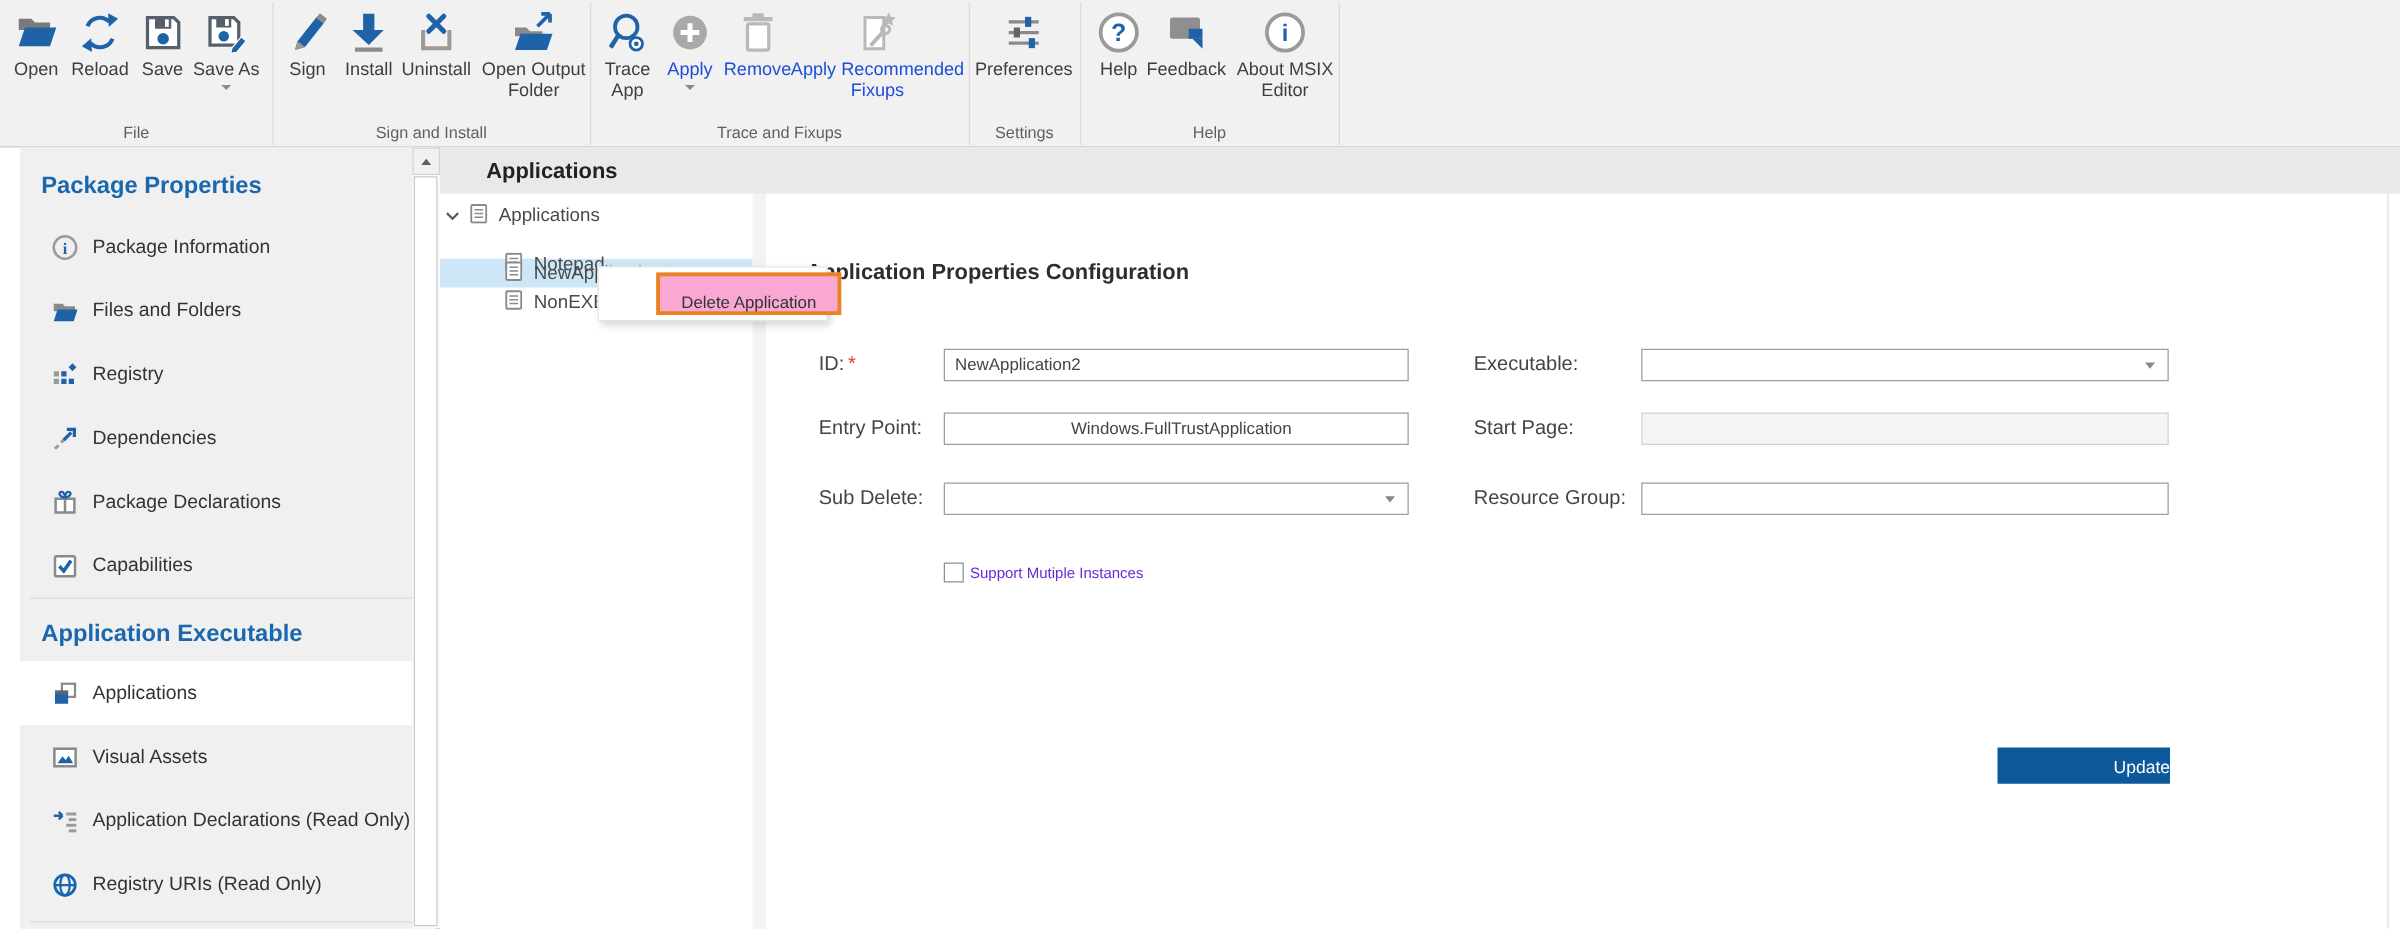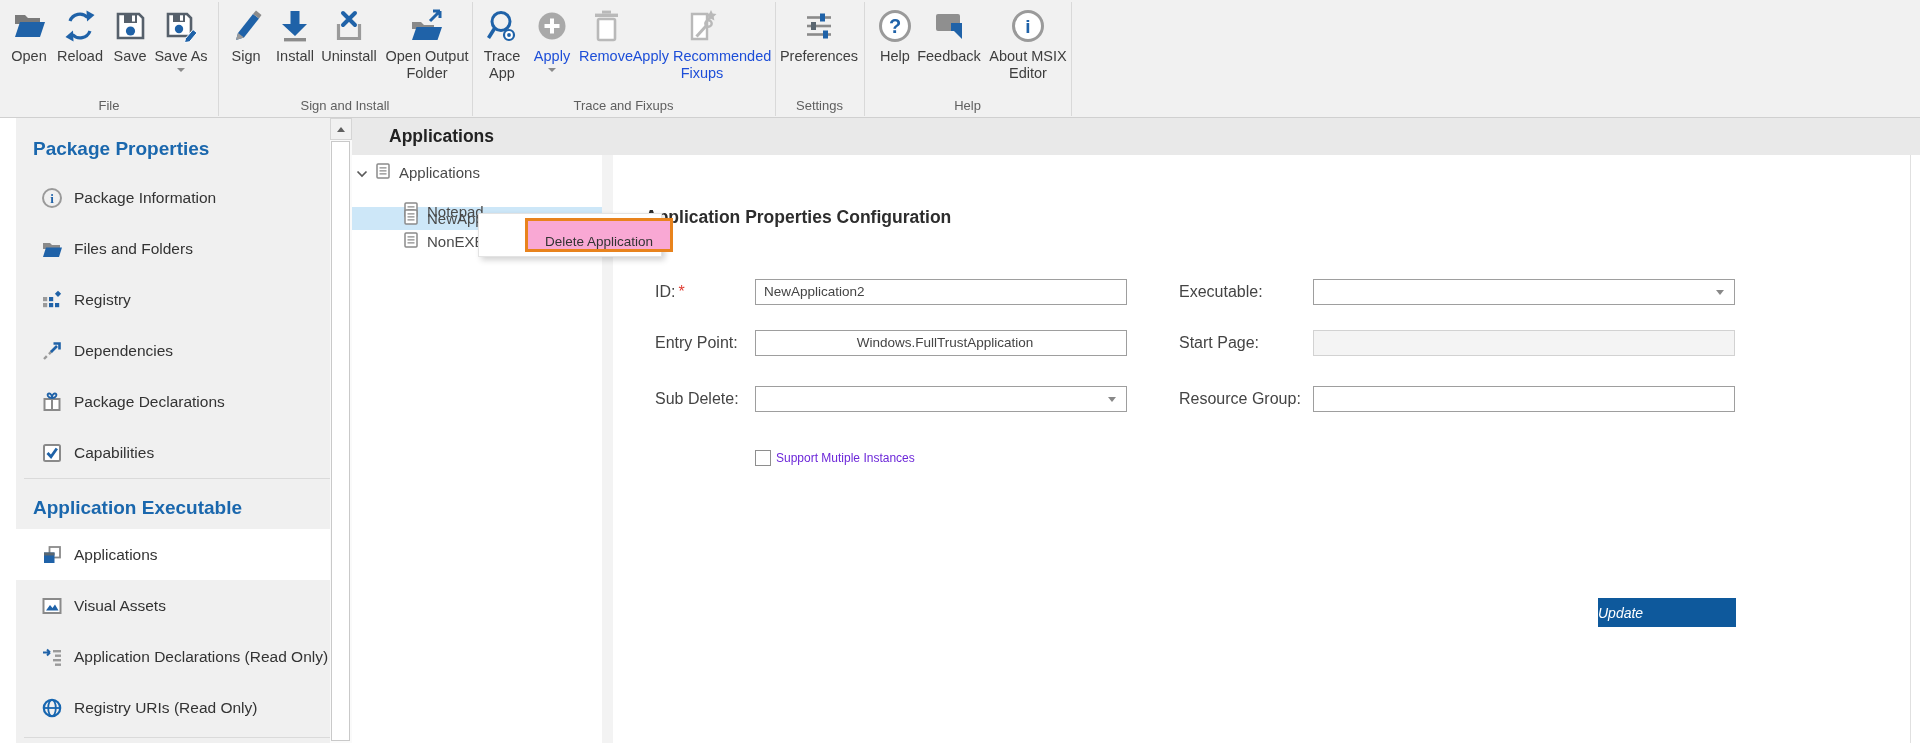--- a/index.html
+++ b/index.html
@@ -55,21 +55,21 @@
   .flabel { position:absolute; height:26px; line-height:26px; font-size:16px; color:#444; }
   .req { color:#e03c32; margin-left:3px; }
   .finput { position:absolute; height:26px; background:#fff; border:1px solid #9e9e9e;
     font-size:13.5px; color:#444; line-height:24px; padding-left:8px; }
   .finput.disabled { background:#f4f4f4; border-color:#d2d2d2; }
   .combo-arrow { position:absolute; right:10px; top:10px; width:0; height:0;
     border-left:4px solid transparent; border-right:4px solid transparent; border-top:5px solid #888; }
   .fcheckbox { position:absolute; width:16px; height:16px; background:#fff; border:1px solid #8e8e8e; }
   .fchecklabel { position:absolute; font-size:12px; color:#6d28d9; }
   .updatebtn { position:absolute; left:1598px; top:598px; width:138px; height:29px;
-    background:#0e599c; color:#fff; font-size:14px; display:flex; align-items:center; justify-content:flex-start;font-style:italic; }
+    background:#0e599c; color:#fff; font-size:14px; display:flex; align-items:center; justify-content:flex-end; }
 </style>
 </head>
 <body>
 
 <div class="app">
 
   <div class="ribbon">
     <div class="rsep" style="left:218px"></div>
     <div class="rsep" style="left:472px"></div>
     <div class="rsep" style="left:775px"></div>

